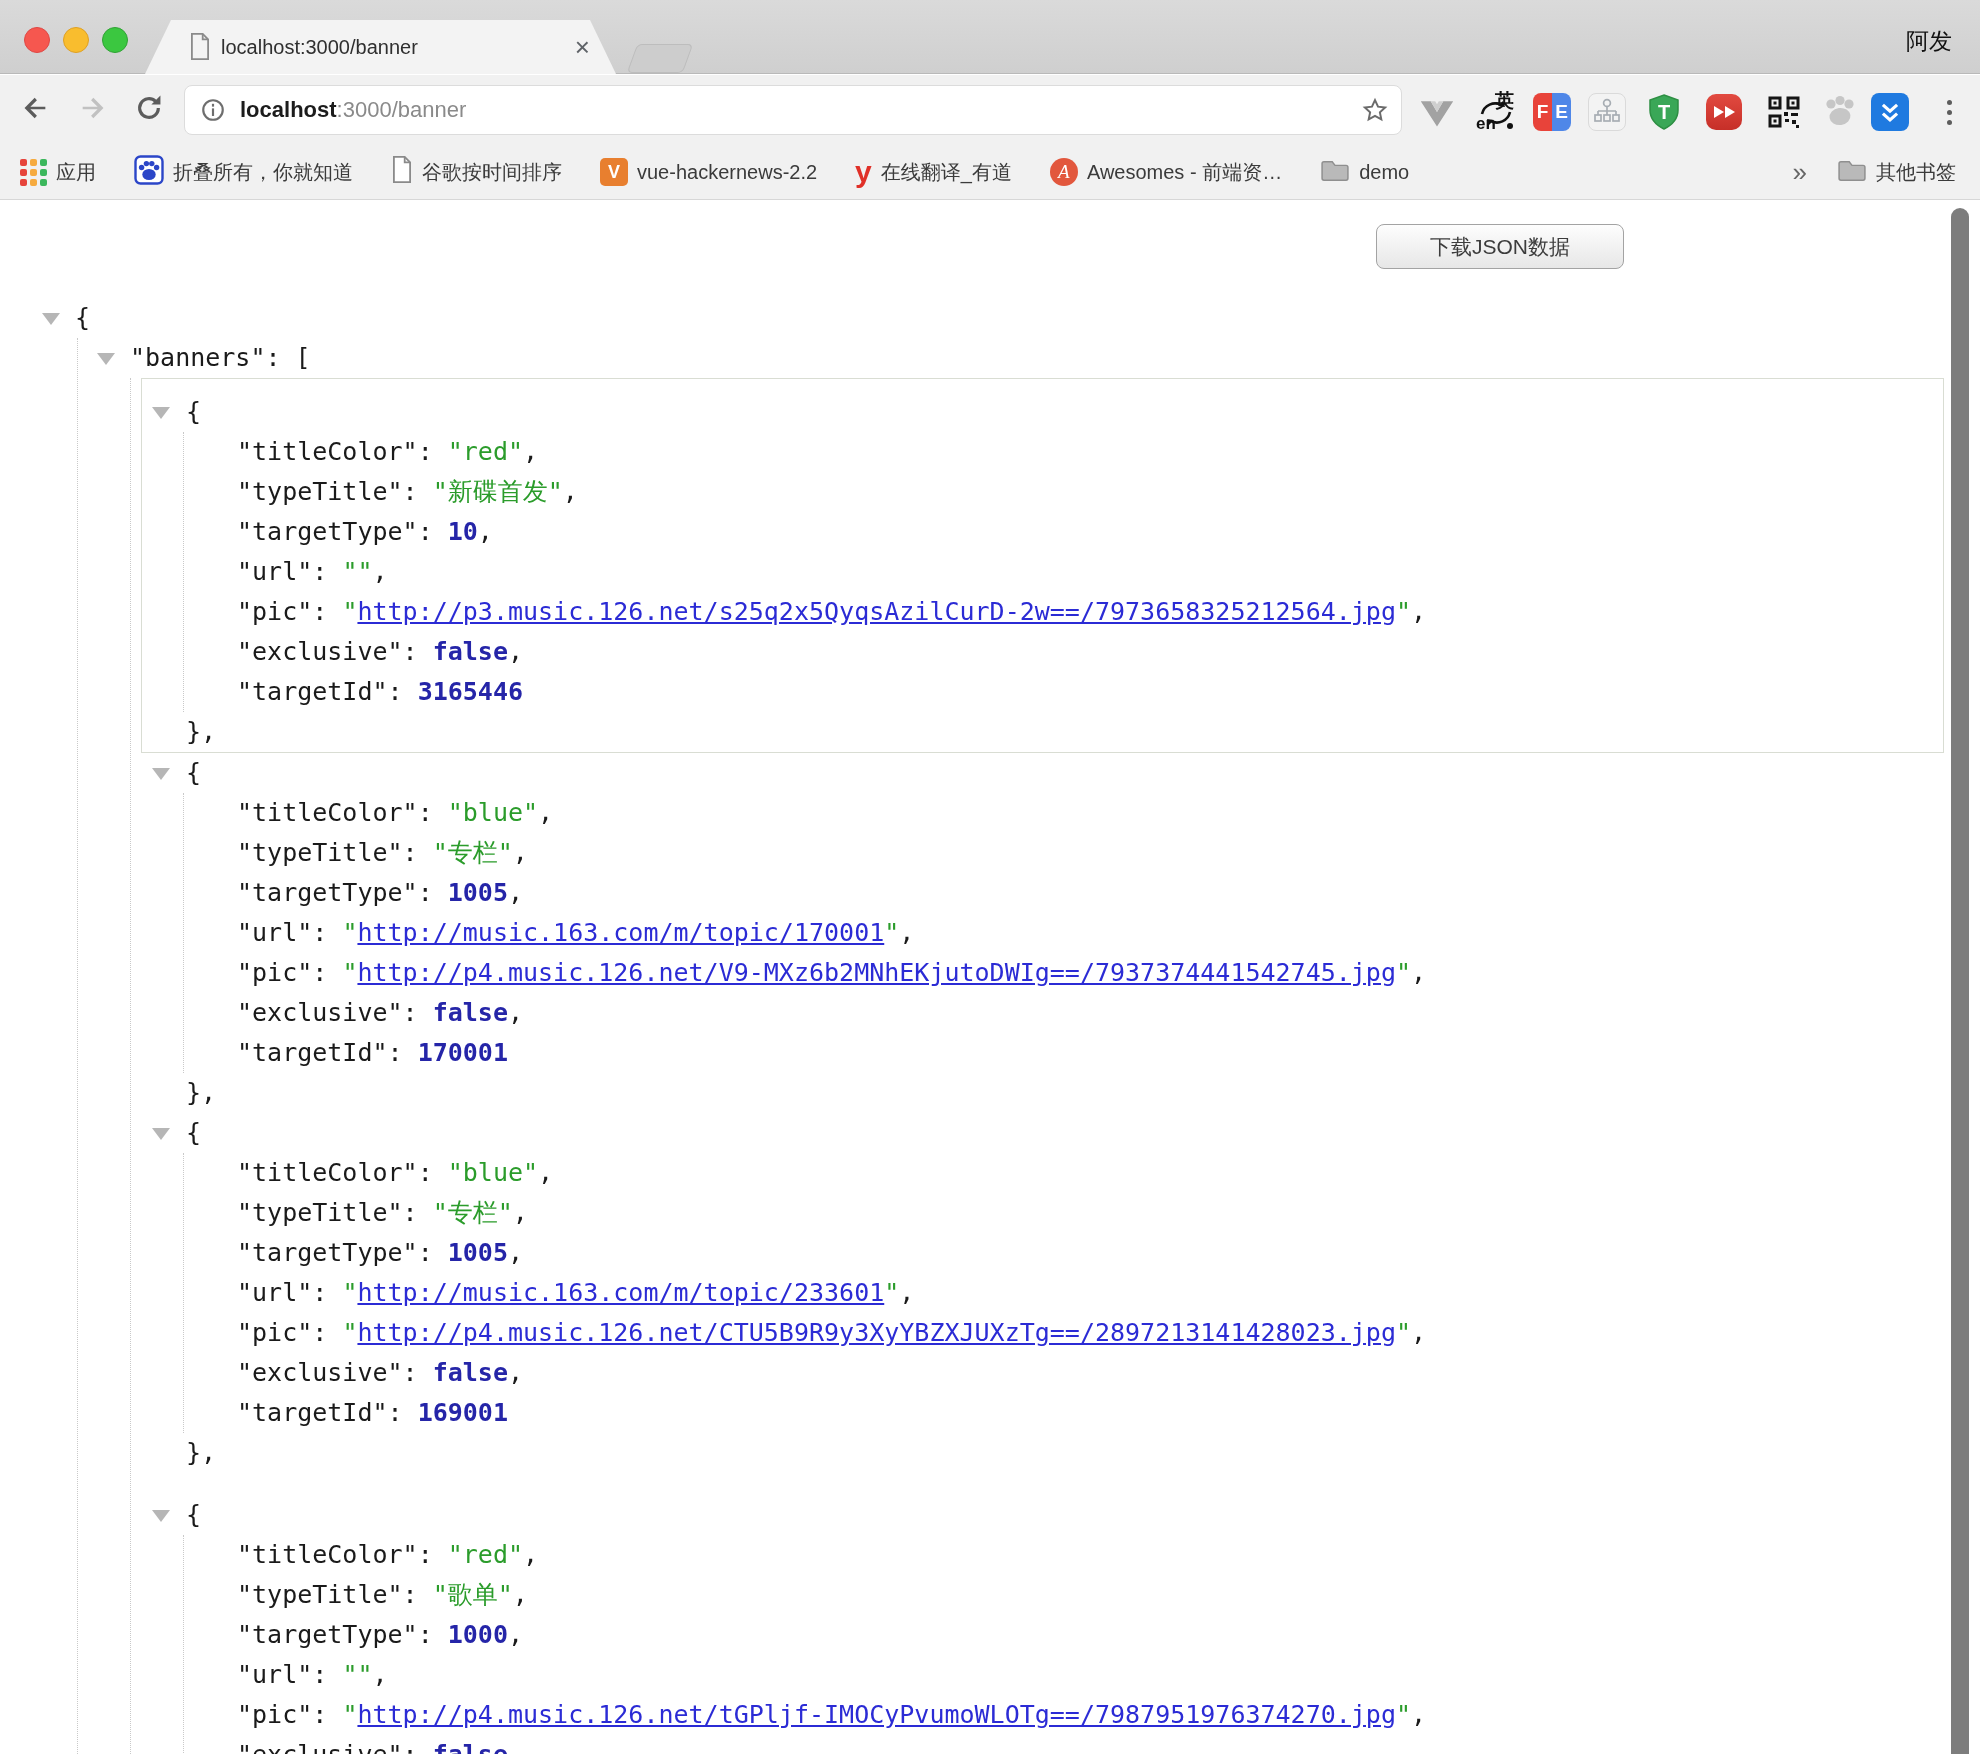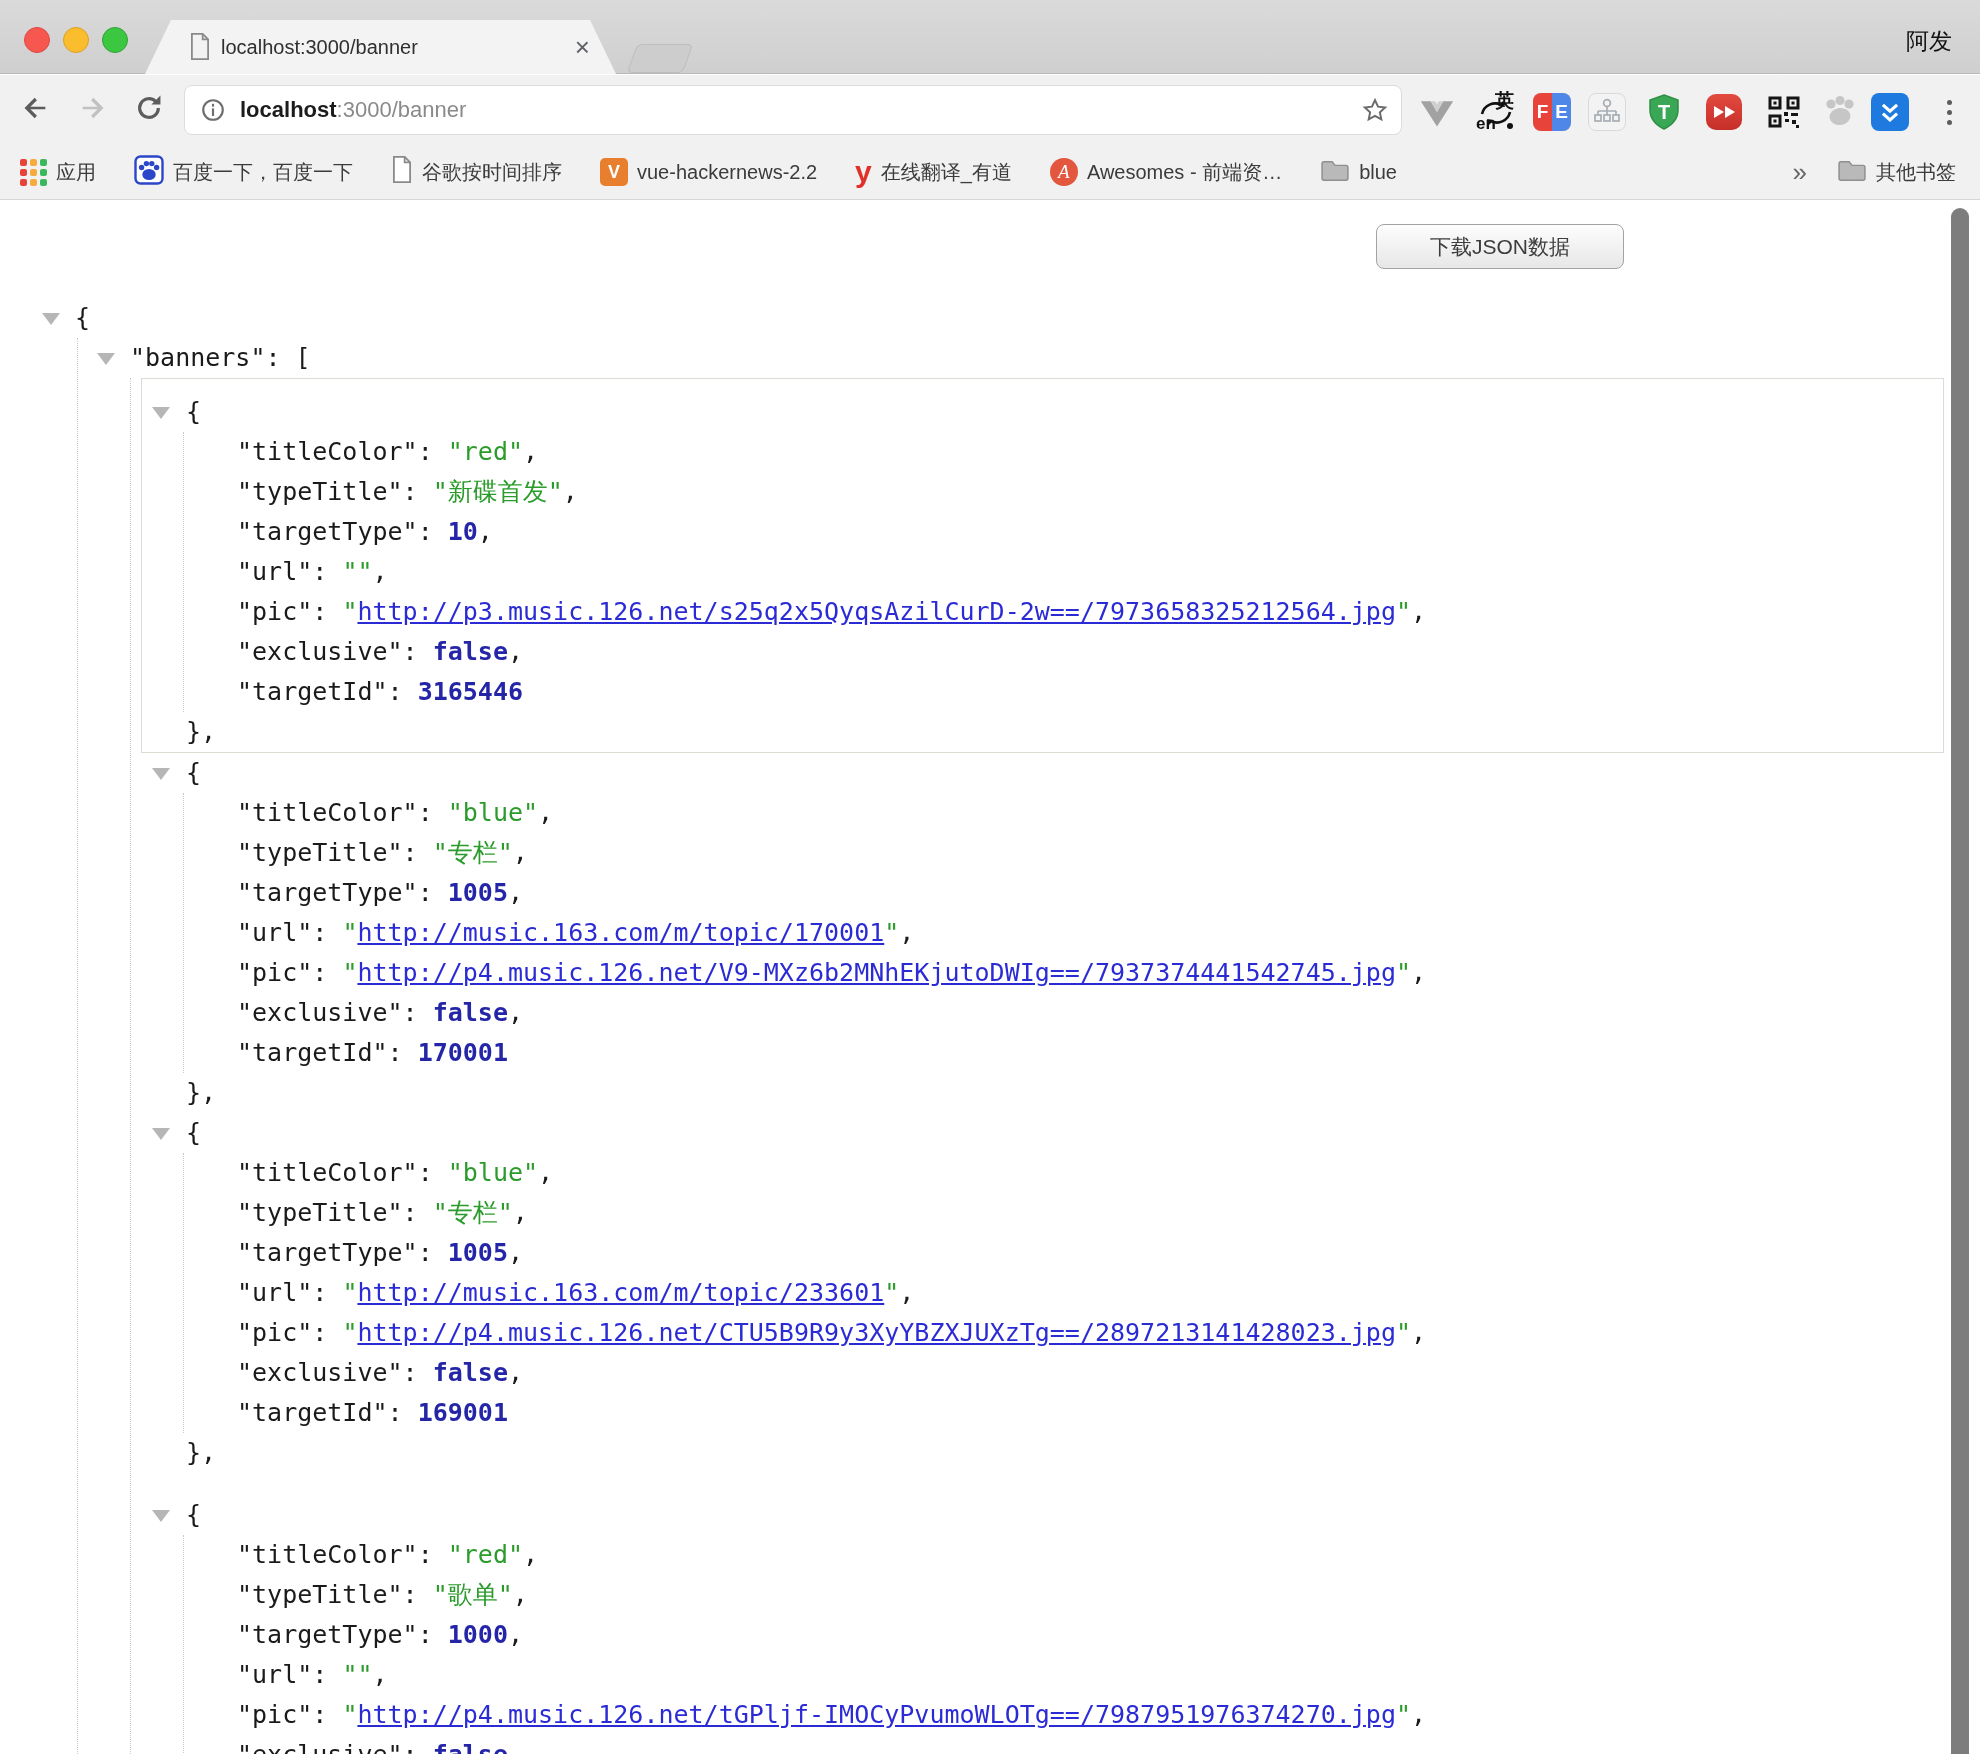--- a/index.html
+++ b/index.html
@@ -266,21 +266,21 @@
           <rect x="1.5" y="1.5" width="27" height="27" rx="5" fill="#fff" stroke="#2b46c8" stroke-width="2.4"></rect>
       <g fill="#2b46c8">
             <ellipse cx="15" cy="19.5" rx="6.7" ry="5.6"></ellipse>
             <circle cx="7.6" cy="12.5" r="2.7"></circle>
             <circle cx="12.4" cy="8.6" r="2.7"></circle>
             <circle cx="17.8" cy="8.6" r="2.7"></circle>
             <circle cx="22.6" cy="12.5" r="2.7"></circle>
           </g>
         </svg>
     </span>
-    <span>百度一下，百度一下</span>
+    <span>折叠所有，你就知道</span>
   </span>
   <span class="bm">
     <span>
       <svg width="22" height="27" viewBox="0 0 24 30">
           <path d="M3 1h12l6 6v22H3z" fill="#fff" stroke="#8a8a8a" stroke-width="2"></path>
           <path d="M15 1v6h6" fill="none" stroke="#8a8a8a" stroke-width="2"></path>
         </svg>
     </span>
     <span>谷歌按时间排序</span>
   </span>
@@ -295,21 +295,21 @@
   <span class="bm">
     <span class="awm">A</span>
     <span>Awesomes - 前端资…</span>
   </span>
   <span class="bm">
     <span>
       <svg width="30" height="24" viewBox="0 0 32 26">
           <path d="M2 6a2 2 0 0 1 2-2h9l3 4h12a2 2 0 0 1 2 2v12a2 2 0 0 1-2 2H4a2 2 0 0 1-2-2z" fill="#b9b9b9" stroke="#8f8f8f" stroke-width="1.6"></path>
         </svg>
     </span>
-    <span>blue</span>
+    <span>demo</span>
   </span>
   <span class="spacer"></span>
   <span class="chev">»</span>
   <span class="bm">
     <span>
       <svg width="30" height="24" viewBox="0 0 32 26">
           <path d="M2 6a2 2 0 0 1 2-2h9l3 4h12a2 2 0 0 1 2 2v12a2 2 0 0 1-2 2H4a2 2 0 0 1-2-2z" fill="#b9b9b9" stroke="#8f8f8f" stroke-width="1.6"></path>
         </svg>
     </span>
     <span>其他书签</span>

